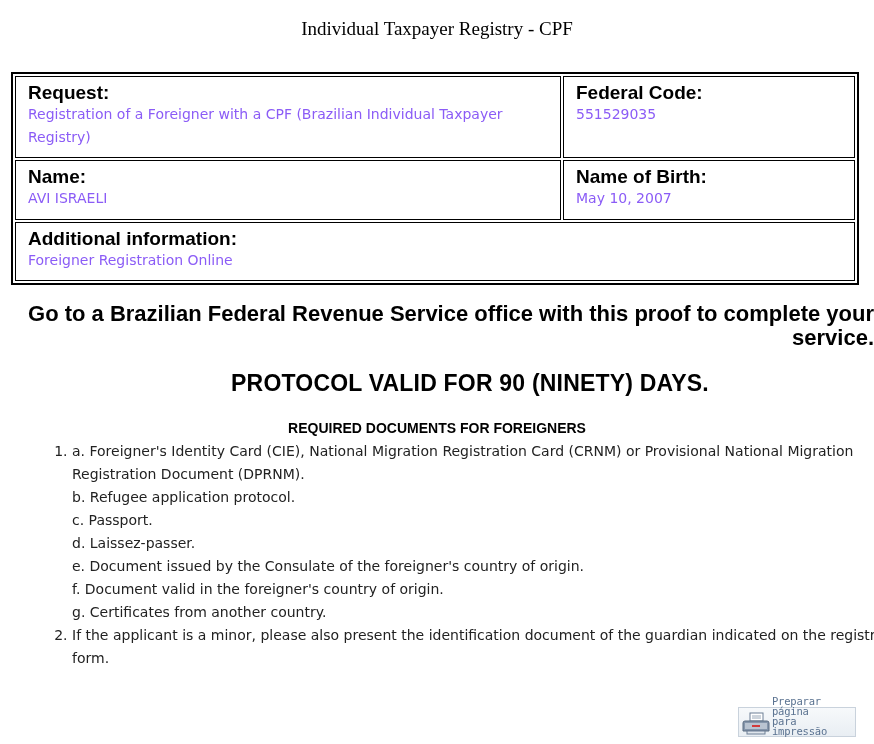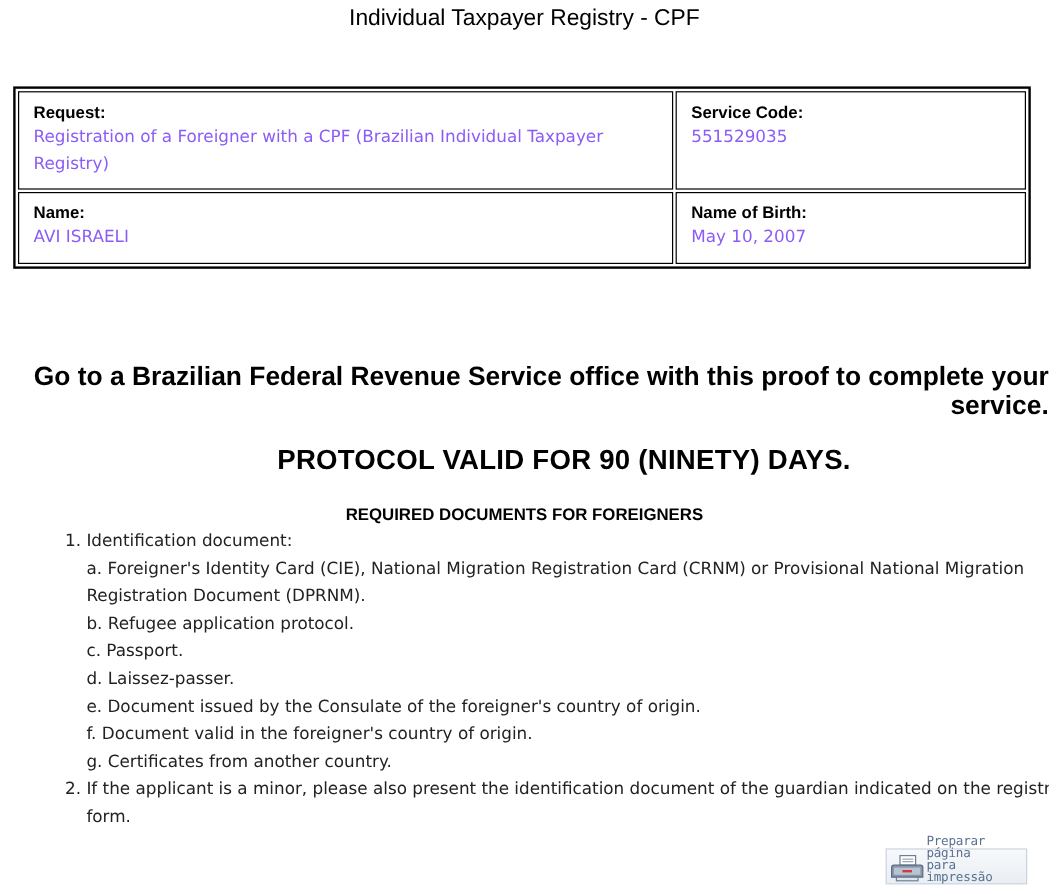--- a/index.html
+++ b/index.html
@@ -1,22 +1,22 @@
 <!DOCTYPE html>
 <html><head>
   <meta charset="utf-8">
   <style>
     html, body { margin: 0; padding: 0; background: #ffffff; }
     body { width: 874px; height: 744px; position: relative; overflow: hidden; color: #000; }
-    .header { text-align: center; font-family: Liberation Sans, sans-serif; padding-top: 5px; }
+    .header { text-align: center; font-family: Liberation Serif, serif; padding-top: 18px; }
     .header .title { font-size: 19px; line-height: 22px; }
     .header .subtitle { font-size: 19px; line-height: 22px; font-weight: bold; }
     table.info { position: absolute; left: 11px; top: 72px; width: 848px; border: 2px solid #000; border-collapse: separate; border-spacing: 2px; box-sizing: border-box; }
     table.info td { border: 1px solid #000; vertical-align: top; padding: 6px 12px 4px 12px; }
-    .lbl { font-family: "Liberation Sans", sans-serif; font-weight: bold; font-size: 14px; line-height: 20px; display: block; }
+    .lbl { font-family: "Liberation Sans", sans-serif; font-weight: bold; font-size: 19px; line-height: 20px; display: block; }
     .val { font-family: "DejaVu Sans", sans-serif; font-size: 14px; line-height: 23px; color: #8b5cf6; display: block; }
     td.left { width: 520px; }
     .r1 td { height: 70px; }
     .r2 td { height: 48px; }
     .r3 td { height: 47px; }
     .notice { position: absolute; left: 0; width: 874px; top: 302px; text-align: right; font-family: "Liberation Sans", sans-serif; font-weight: bold; font-size: 22px; line-height: 24px; }
     .valid { position: absolute; left: 0; width: 874px; top: 370px; text-align: center; font-family: "Liberation Sans", sans-serif; font-weight: bold; font-size: 23px; line-height: 26px; letter-spacing: 0.2px; padding-left: 33px; }
     .docs-title { position: absolute; left: 0; width: 874px; top: 419px; text-align: center; font-family: "Liberation Sans", sans-serif; font-weight: bold; font-size: 14px; line-height: 18px; }
     ol.docs { position: absolute; left: 22px; top: 440px; width: 840px; margin: 0; padding-left: 50px; font-family: "DejaVu Sans", sans-serif; font-size: 14px; line-height: 23px; color: #222; }
     ol.docs li { margin: 0; }
@@ -34,44 +34,49 @@
 </div>
 
 <table class="info">
   <tbody>
       <tr class="r1">
     <td class="left">
       <span class="lbl">Request:</span>
       <span class="val">Registration of a Foreigner with a CPF (Brazilian Individual Taxpayer Registry)</span>
     </td>
     <td>
-      <span class="lbl">Service Code:</span>
+      <span class="lbl">Federal Code:</span>
       <span class="val">551529035</span>
     </td>
   </tr>
   <tr class="r2">
     <td class="left">
       <span class="lbl">Name:</span>
       <span class="val">AVI ISRAELI</span>
     </td>
     <td>
       <span class="lbl">Name of Birth:</span>
       <span class="val">May 10, 2007</span>
     </td>
   </tr>
+  <tr class="r3">
+    <td colspan="2">
+      <span class="lbl">Additional information:</span>
+      <span class="val">Foreigner Registration Online</span>
+    </td>
+  </tr>
 </tbody>
   </table>
 
 <div class="notice">Go to a Brazilian Federal Revenue Service office with this proof to complete your service.</div>
 <div class="valid">PROTOCOL VALID FOR 90 (NINETY) DAYS.</div>
 <div class="docs-title">REQUIRED DOCUMENTS FOR FOREIGNERS</div>
 
 <ol class="docs">
   <li>
-    <span>Identification document:</span>
     <ul class="sub">
       <li>a. Foreigner's Identity Card (CIE), National Migration Registration Card (CRNM) or Provisional National Migration Registration Document (DPRNM).</li>
       <li>b. Refugee application protocol.</li>
       <li>c. Passport.</li>
       <li>d. Laissez-passer.</li>
       <li>e. Document issued by the Consulate of the foreigner's country of origin.</li>
       <li>f. Document valid in the foreigner's country of origin.</li>
       <li>g. Certificates from another country.</li>
     </ul>
   </li>

